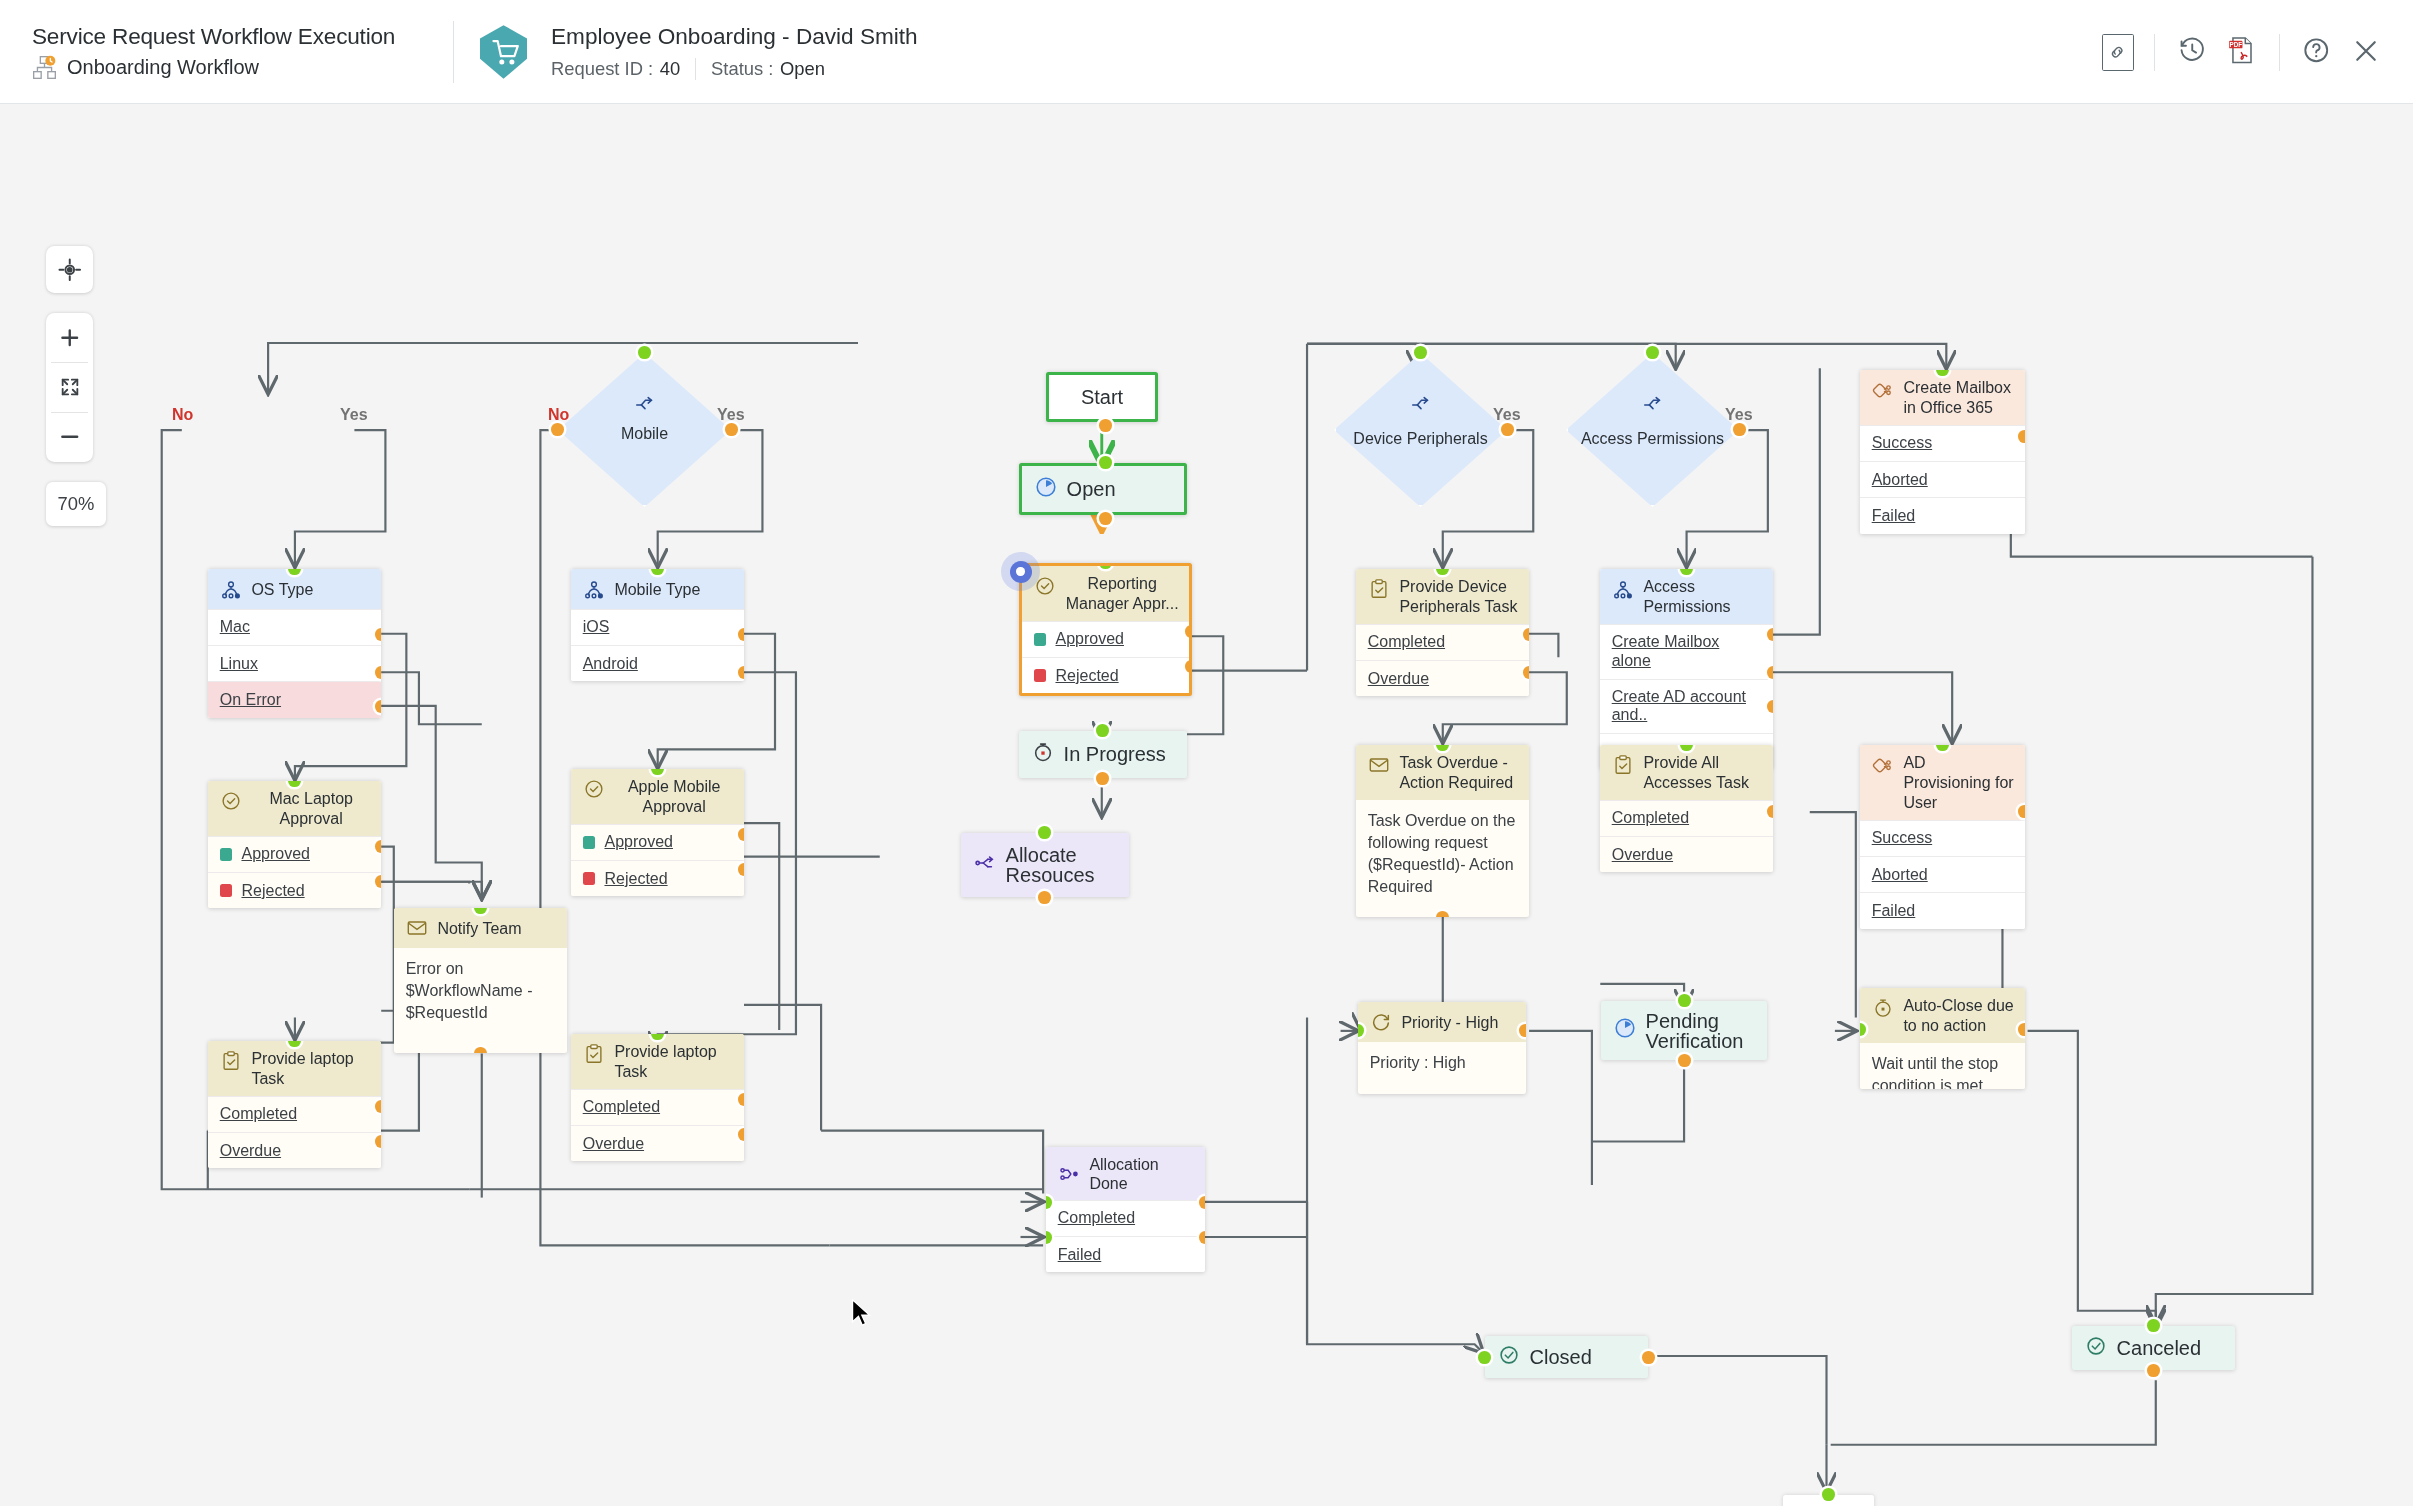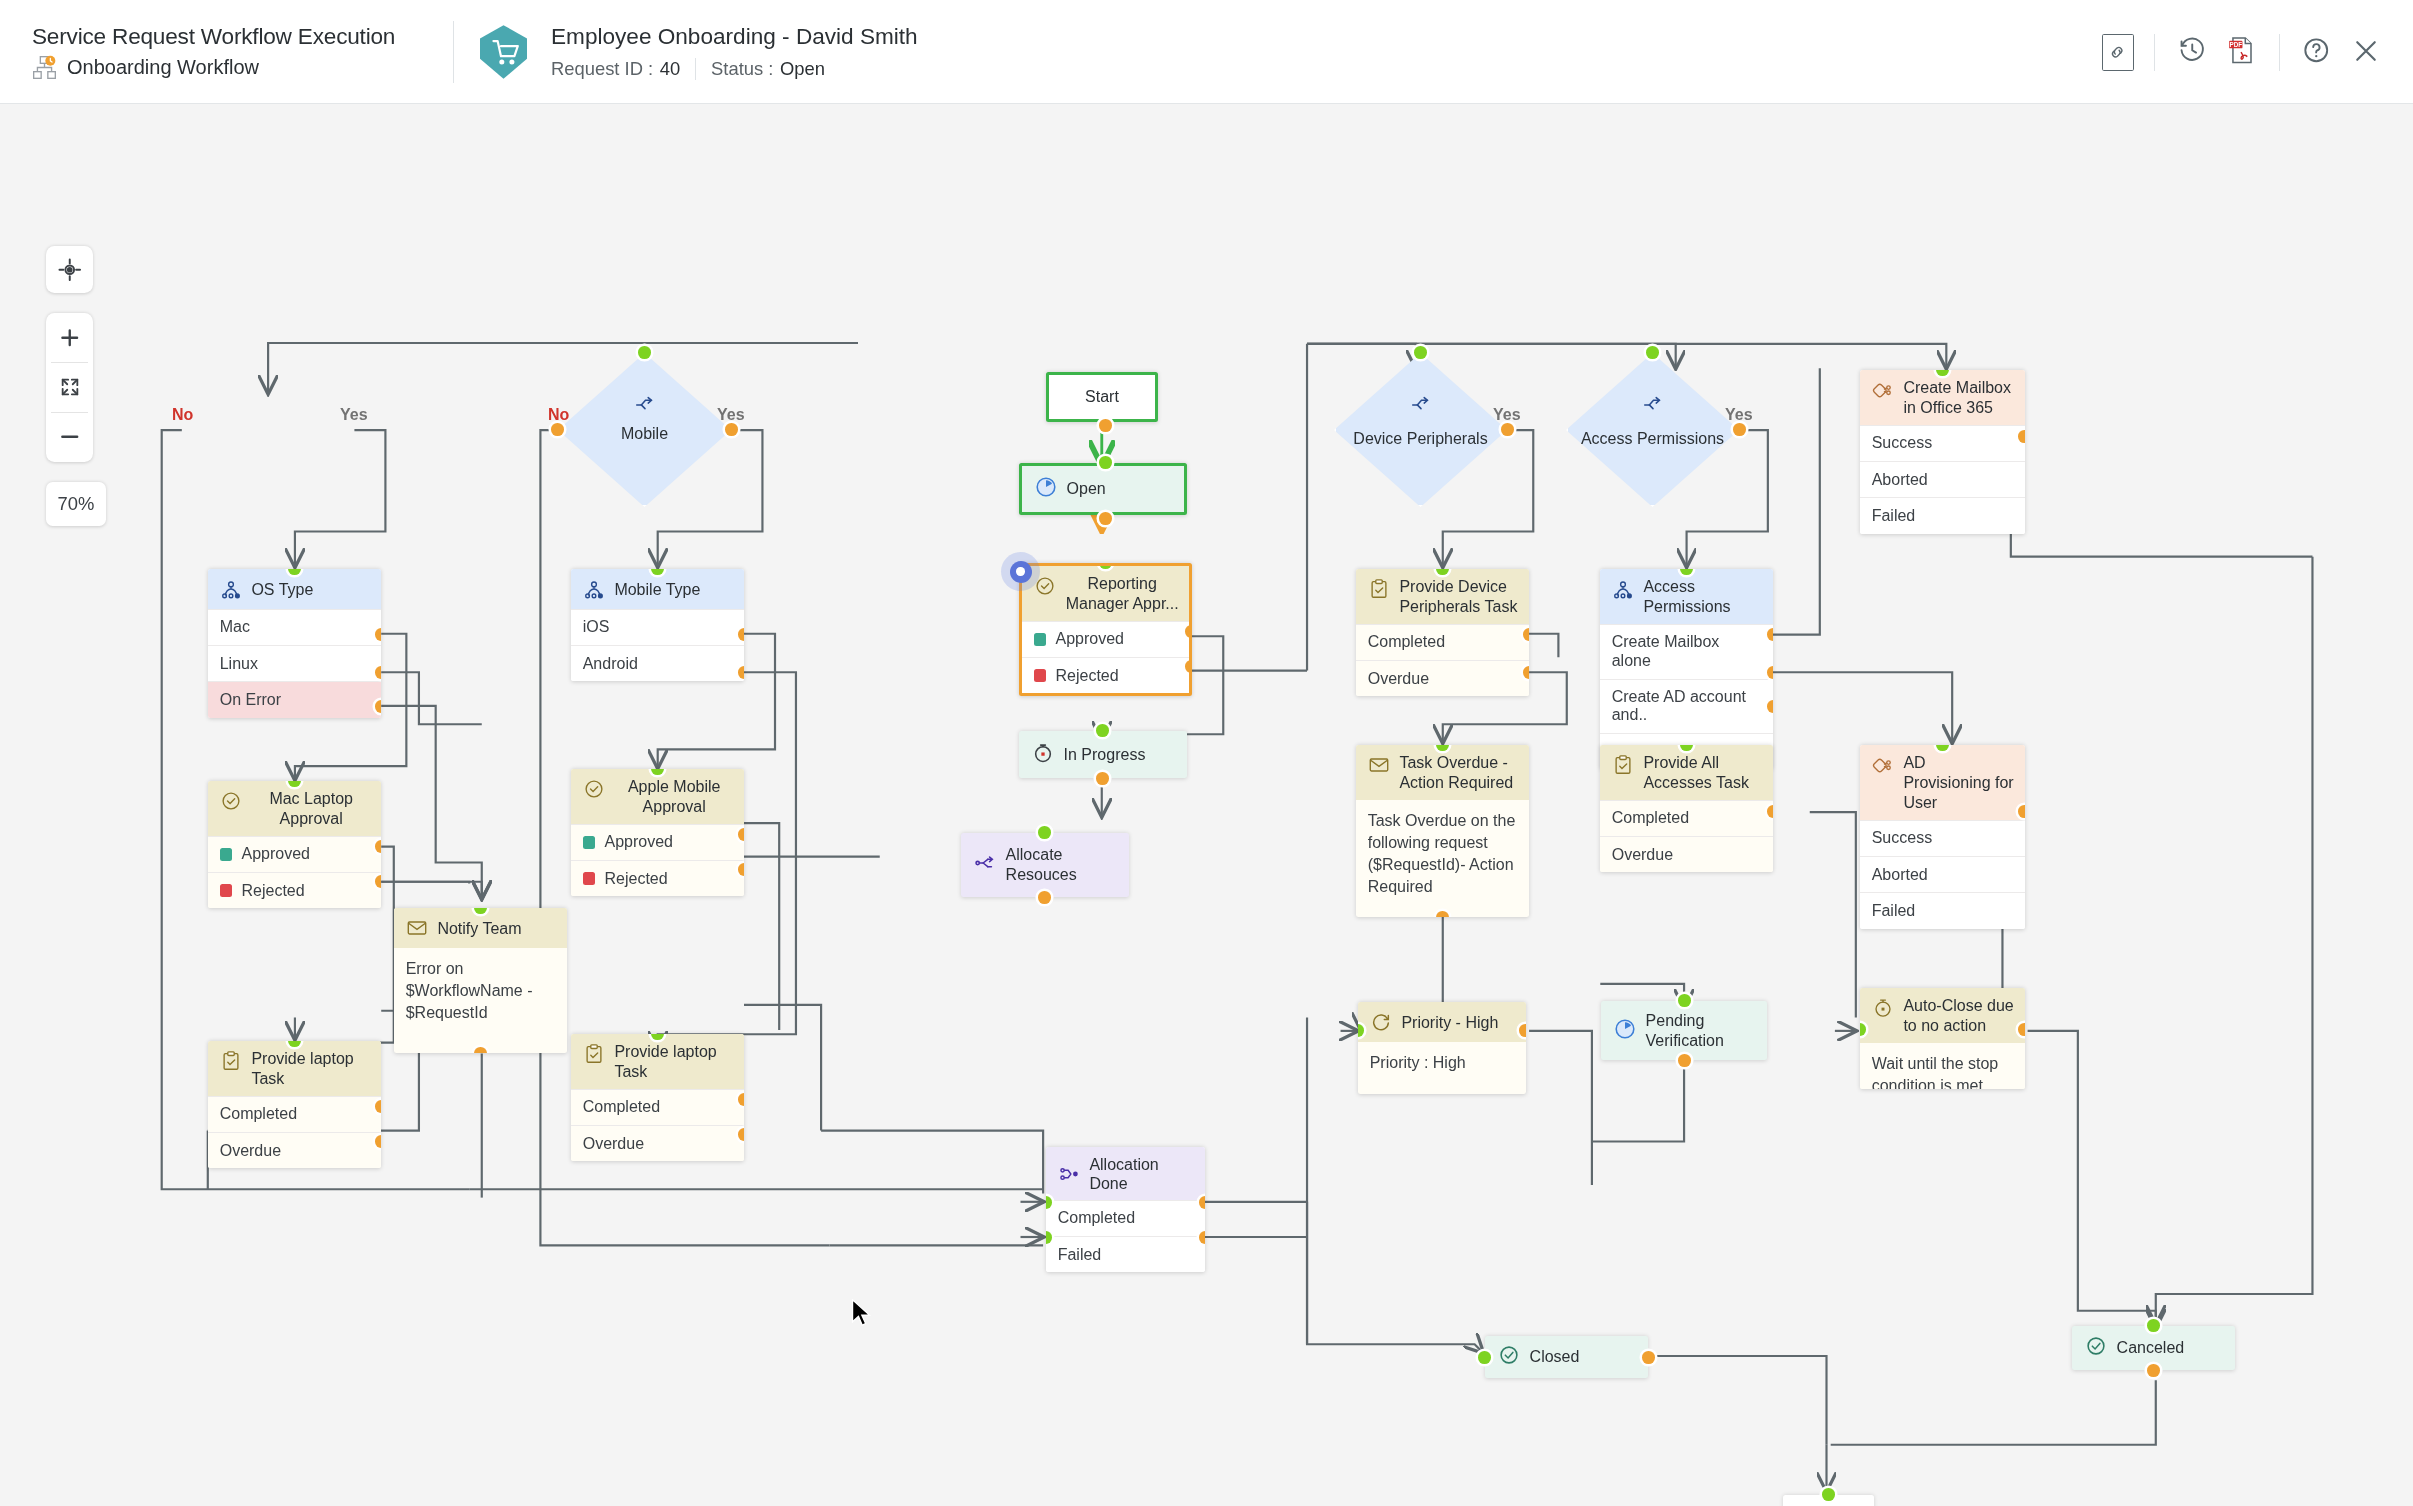--- a/index.html
+++ b/index.html
@@ -56,39 +56,39 @@
 
   
   .node { position:absolute; background:#fff; border-radius:2.5px;
     box-shadow:0 0.8px 4.2px rgba(0,0,0,.16); overflow:hidden; }
   .n-head { display:flex; align-items:center; gap:8.4px; padding:7.5px 10px;
     font-size:16px; line-height:19px; color:#2b3034; min-height:39px; }
   .n-head .ico { flex:0 0 25px; width:25px; height:25px; display:flex;
     align-items:center; justify-content:center; }
   .n-row { padding:8.4px 11.7px; font-size:16px; color:#3c4146; line-height:18.4px;
     border-top:0.8px solid #eceaea; display:flex; align-items:center; gap:9.2px;
-    min-height:35px; background:#fff; }
+    min-height:35px; background:#fff;text-decoration:underline; }
   .n-row:first-child { border-top:none; }
   .n-body { padding:10px 11.7px; font-size:16px; color:#3c4146; line-height:22px; }
   .sw { width:12.6px; height:12.6px; border-radius:2.5px; flex:0 0 12.6px; }
 
   .head-task   { background:#efeacd; }
   .head-mail   { background:#efeacd; }
   .head-approval { background:#efeacd;text-align:center; }
   .head-decision-box { background:#dce9fb; }
   .head-action { background:#fbe8dc; }
   .head-branch { background:#ece7f8; }
   .row-error { background:#f8dbdc; }
 
   .node.err-tint { background:#fffdf5; }
   .node.err-tint .n-row, .node.err-tint .n-body { background:#fffdf5; }
 
   
   .pill { position:absolute; border-radius:2.5px; display:flex; align-items:center;
-    box-shadow:0 0.8px 4.2px rgba(0,0,0,.15); font-size:16px; color:#2b3034;
+    box-shadow:0 0.8px 4.2px rgba(0,0,0,.15); font-size:20px; color:#2b3034;
     padding:0 13.4px; gap:9.2px; }
   .pill.center { justify-content:center; }
   .pill-green-border { border:3.4px solid #3cb44a; background:#fff; }
   .pill-mint { background:#e7f4ef; }
   .pill-mint-active { background:#e7f4ef; border:3.4px solid #3cb44a; }
 
   
   .diamond { position:absolute; }
   .diamond .dshape { position:absolute; inset:0; background:#dce9fb;
     border:2.5px solid #ffffff;

